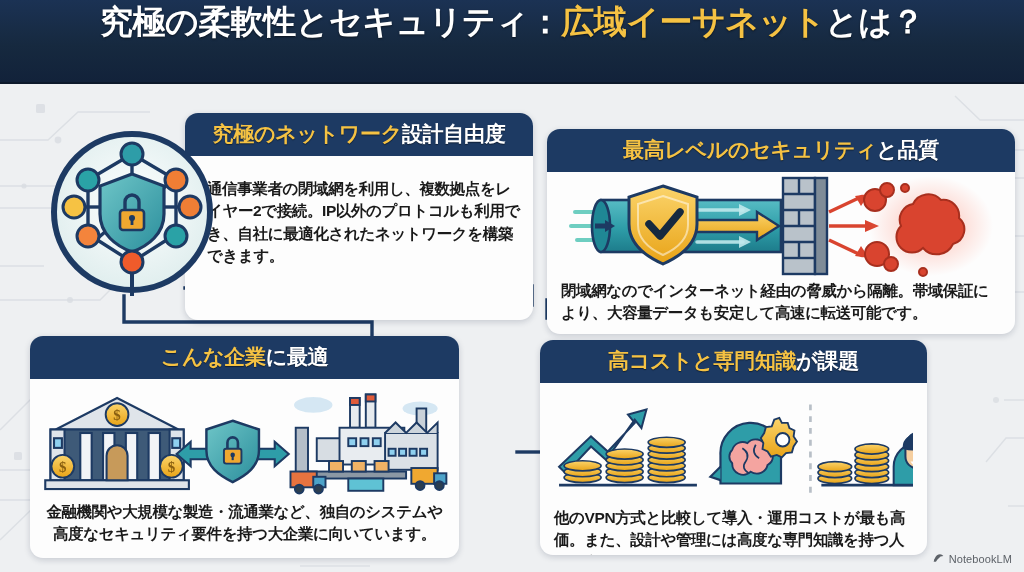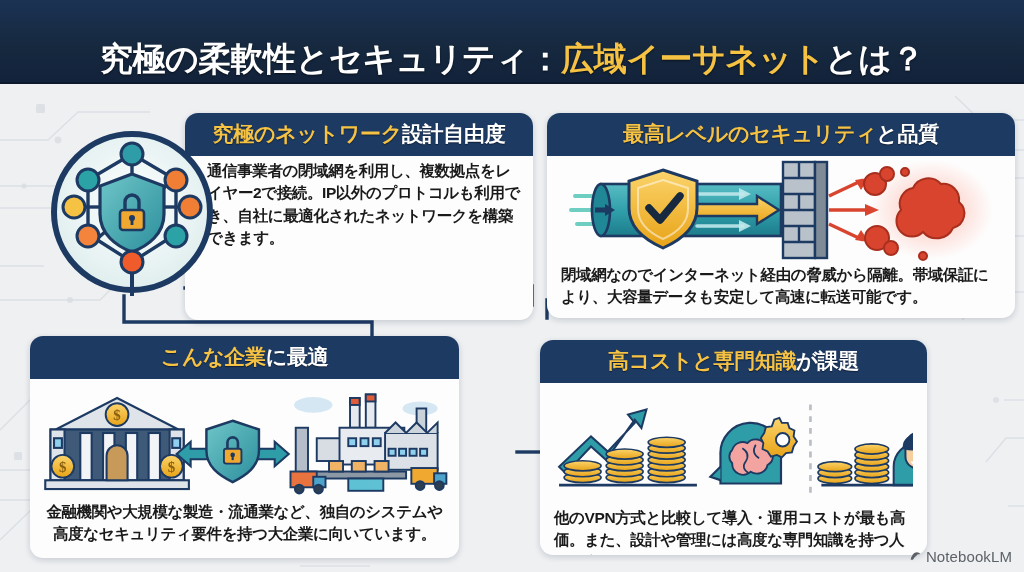--- a/index.html
+++ b/index.html
@@ -30,21 +30,21 @@
 
   
   .title-bar {
     position: absolute;
     left: 0; top: 0;
     width: 1024px;
     height: 84px;
     background: linear-gradient(180deg, #1b3254 0%, #16293f 55%, #12223a 100%);
     z-index: 5;
     display: flex;
-    align-items: flex-end;
+    align-items: flex-start;
     justify-content: center;
     border-bottom: 2px solid #0d1a2b;
   }
   .title-text {
     font-size: 33px;
     font-weight: 700;
     letter-spacing: -0.5px;
     white-space: nowrap;
     color: #ffffff;
     text-shadow: 0 1px 2px rgba(0,0,0,.55);
@@ -78,40 +78,40 @@
     padding: 7px 8px 8px;
     letter-spacing: -0.3px;
     white-space: nowrap;
     text-shadow: 0 1px 1px rgba(0,0,0,.45);
   }
   .card-header .hl { color: #F5C243; }
   .card-body {
     flex: 1;
     display: flex;
     flex-direction: column;
-    padding: 4px 12px 8px;
+    padding: 22px 12px 8px;
   }
   .card-text {
     font-size: 15.5px;
     font-weight: 700;
     line-height: 1.45;
     color: #1a1a1a;
     letter-spacing: -0.4px;
   }
 
   
   #card-network {
     left: 185px; top: 113px;
     width: 348px; height: 207px;
   }
   #card-network .card-body { padding-left: 22px; }
 
   
   #card-security {
-    left: 547px; top: 113px;
+    left: 547px; top: 129px;
     width: 468px; height: 205px;
   }
   #card-security .card-body { padding: 0 14px 8px; }
 
   
   #card-companies {
     left: 30px; top: 336px;
     width: 429px; height: 222px;
   }
   #card-companies .card-body { padding: 0 10px 6px; }
@@ -137,21 +137,21 @@
 
   
   .watermark {
     position: absolute;
     right: 12px; bottom: 7px;
     z-index: 12;
     display: flex;
     align-items: center;
     gap: 4px;
     color: #5d6268;
-    font-size: 15px;
+    font-size: 11px;
     letter-spacing: 0.1px;
   }
 </style>
 </head>
 <body>
 
 <div id="infographic">
 
   <svg class="bg-circuit" viewBox="0 0 1024 572" preserveAspectRatio="none" aria-hidden="true">
     <rect x="0" y="0" width="1024" height="572" fill="#eef0f2"></rect>

